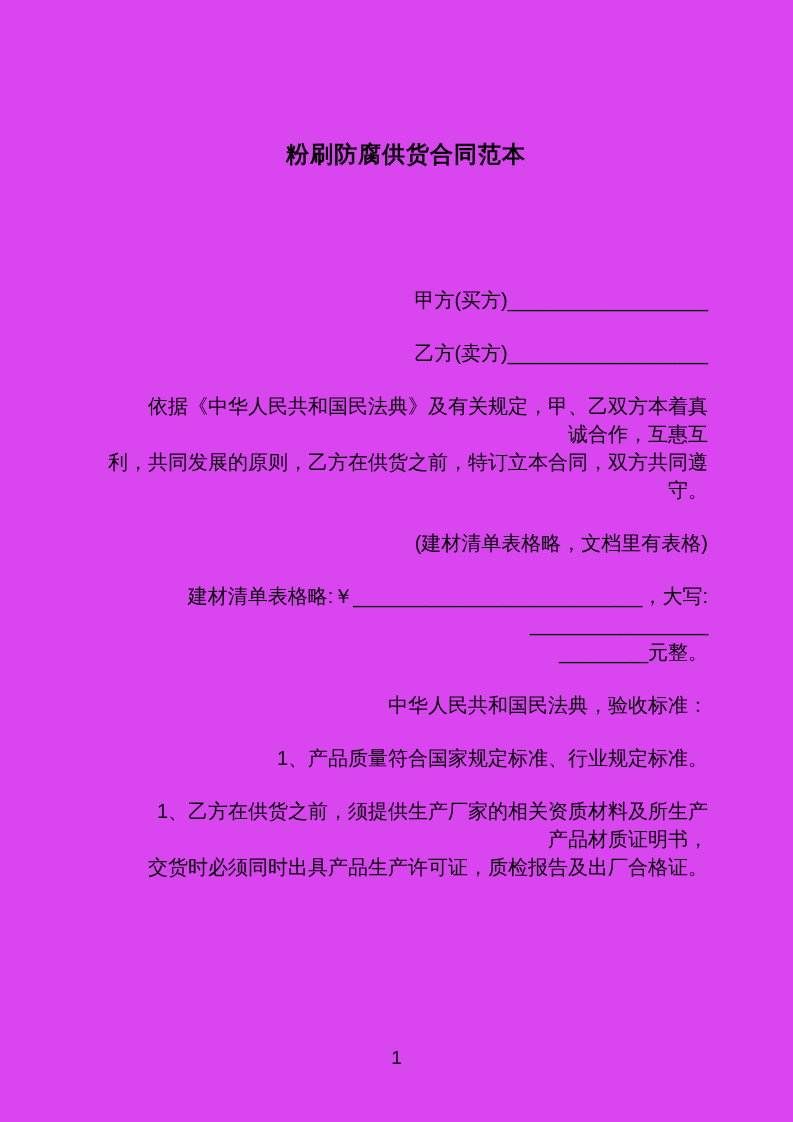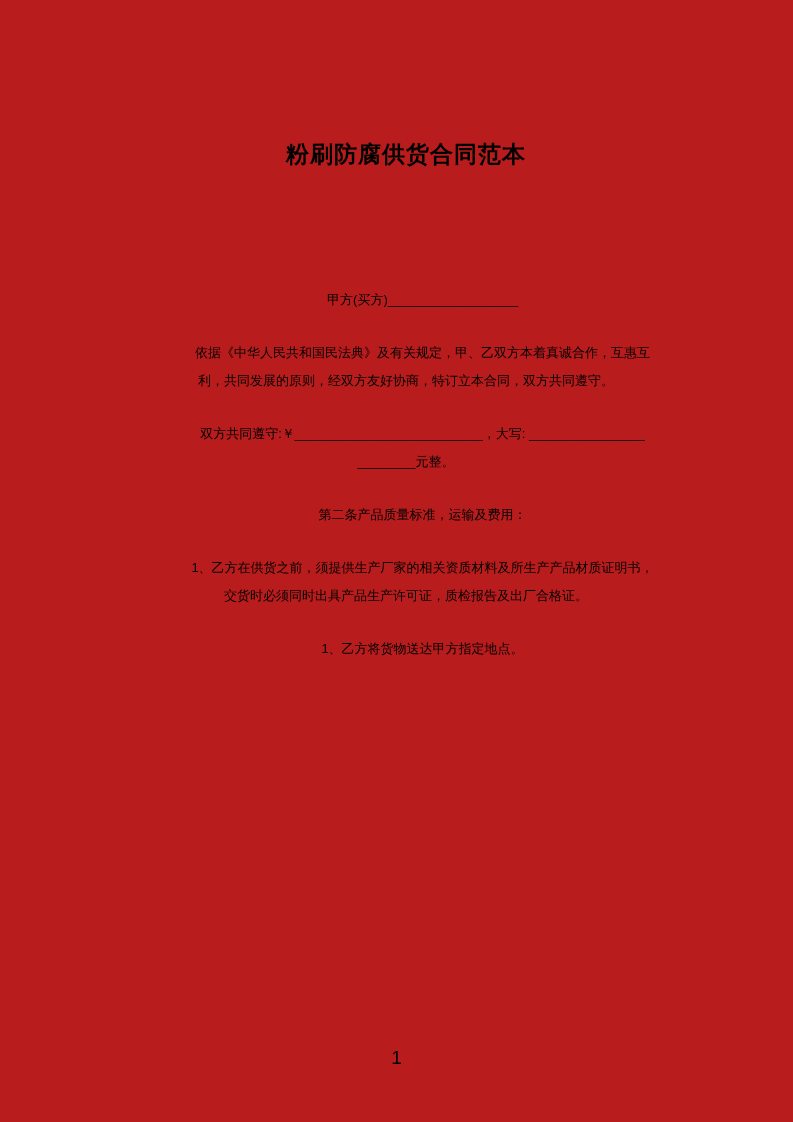--- a/index.html
+++ b/index.html
@@ -7,72 +7,74 @@
   body {
     width: 793px;
     height: 1122px;
     font-family: "Liberation Sans", sans-serif;
     color: #000000;
   }
   .page {
     position: relative;
     width: 793px;
     height: 1122px;
-    background: #b91c1c;
+    background: #d946ef;
     padding: 138px 85px 0 104px;
     overflow: hidden;
   }
   .title {
     font-size: 23px;
     font-weight: bold;
     line-height: 32px;
     text-align: center;
     margin-bottom: 116px;
     letter-spacing: 1px;
   }
   .para {
-    font-size: 13px;
+    font-size: 20px;
     line-height: 28px;
     margin-bottom: 25px;
     white-space: pre-line;      
     text-indent: 33px;          
-    text-align: center;
+    text-align: right;
   }
   .page-footer {
     position: absolute;
     left: 0;
     right: 0;
     top: 1048px;
     text-align: center;
     font-size: 19px;
     line-height: 20px;
   }
 </style>
 </head>
 <body>
 
 <div class="page">
 
   <h1 class="title">粉刷防腐供货合同范本</h1>
 
   <p class="para">甲方(买方)__________________</p>
 
+  <p class="para">乙方(卖方)__________________</p>
 
   <p class="para">依据《中华人民共和国民法典》及有关规定，甲、乙双方本着真诚合作，互惠互
-利，共同发展的原则，经双方友好协商，特订立本合同，双方共同遵守。</p>
+利，共同发展的原则，乙方在供货之前，特订立本合同，双方共同遵守。</p>
 
 
+  <p class="para">(建材清单表格略，文档里有表格)</p>
 
-  <p class="para">双方共同遵守:￥__________________________，大写: ________________
+  <p class="para">建材清单表格略:￥__________________________，大写: ________________
 ________元整。</p>
 
-  <p class="para">第二条产品质量标准，运输及费用：</p>
+  <p class="para">中华人民共和国民法典，验收标准：</p>
 
+  <p class="para">1、产品质量符合国家规定标准、行业规定标准。</p>
 
   <p class="para">1、乙方在供货之前，须提供生产厂家的相关资质材料及所生产产品材质证明书，
 交货时必须同时出具产品生产许可证，质检报告及出厂合格证。</p>
 
 
-  <p class="para">1、乙方将货物送达甲方指定地点。</p>
 
   <div class="page-footer">1</div>
 
 </div>
 
 </body></html>

